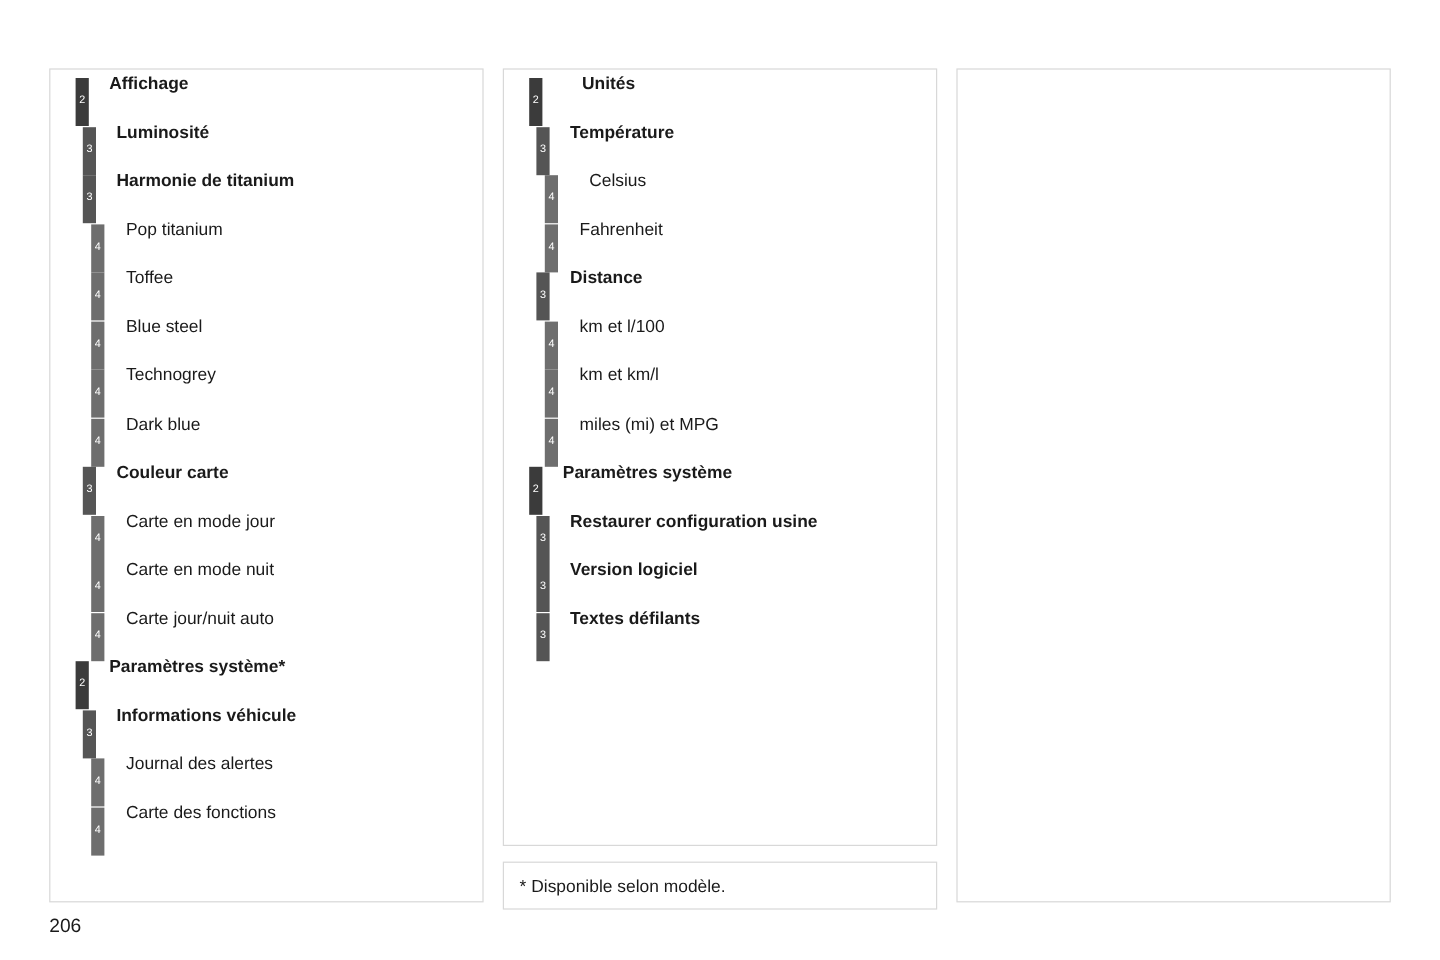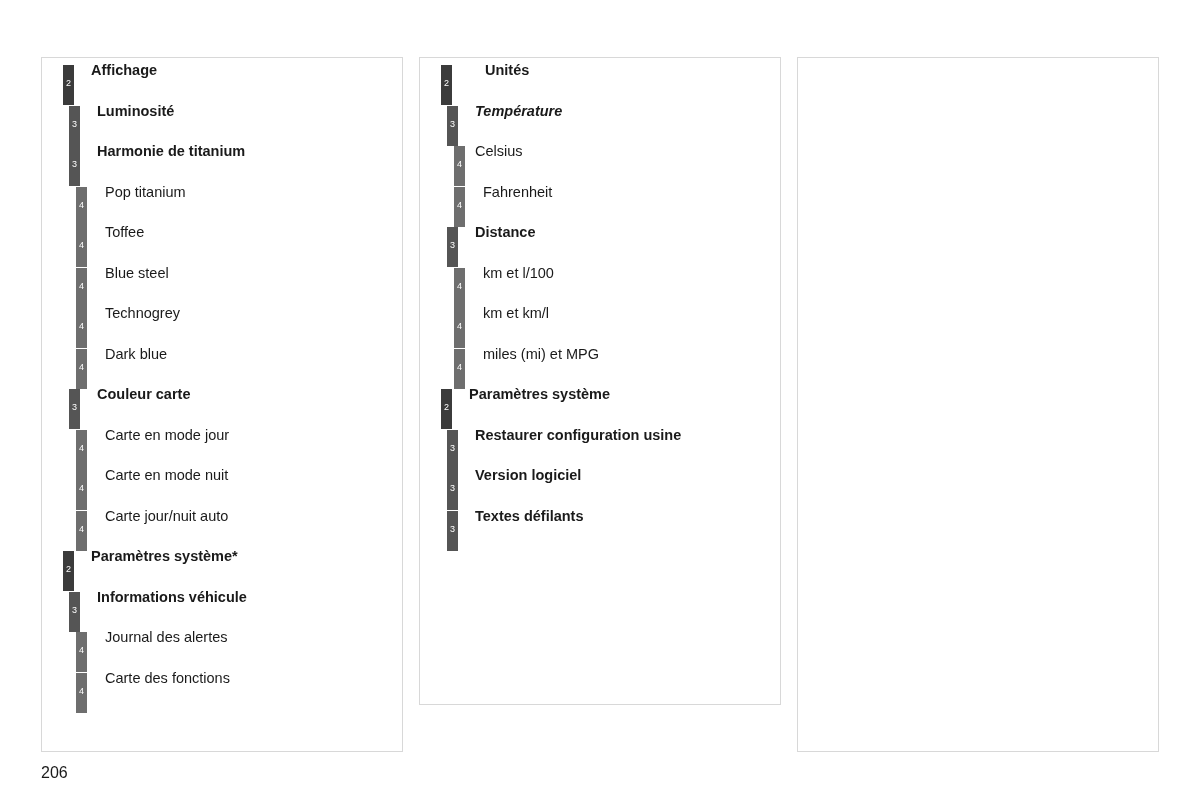--- a/index.html
+++ b/index.html
@@ -225,27 +225,27 @@
         <div class="row lv2" style="left: 21px; top: 7px;">
           <div class="bar" style="background: rgb(59, 59, 59);">
             <span class="lvl">2</span>
           </div>
           <span class="label" style="left: 28px; margin-left: 16px;">Unités</span>
         </div>
         <div class="row lv3" style="left: 27px; top: 47.5px;">
           <div class="bar" style="background: rgb(85, 85, 85);">
             <span class="lvl">3</span>
           </div>
-          <span class="label" style="left: 28px; font-style: italic;">Température</span>
+          <span class="label" style="left: 28px;">Température</span>
         </div>
         <div class="row lv4" style="left: 34px; top: 88px;">
           <div class="bar" style="background: rgb(110, 110, 110);">
             <span class="lvl">4</span>
           </div>
-          <span class="label" style="left: 21px;">Celsius</span>
+          <span class="label" style="left: 37px;">Celsius</span>
         </div>
         <div class="row lv4" style="left: 34px; top: 128.5px;">
           <div class="bar" style="background: rgb(110, 110, 110);">
             <span class="lvl">4</span>
           </div>
           <span class="label" style="left: 29px;">Fahrenheit</span>
         </div>
         <div class="row lv3" style="left: 27px; top: 169px;">
           <div class="bar" style="background: rgb(85, 85, 85);">
             <span class="lvl">3</span>
@@ -294,16 +294,19 @@
           </div>
           <span class="label" style="left: 28px;">Textes défilants</span>
         </div>
       </div>
   </div>
 
   <div class="col-box" id="col-right">
     <div class="tree"></div>
   </div>
 
+  <div id="footnote-box">
+    <div class="footnote-text">* Disponible selon modèle.</div>
+  </div>
 
   <div id="page-number">206</div>
 
 </div>
 
 </body></html>

